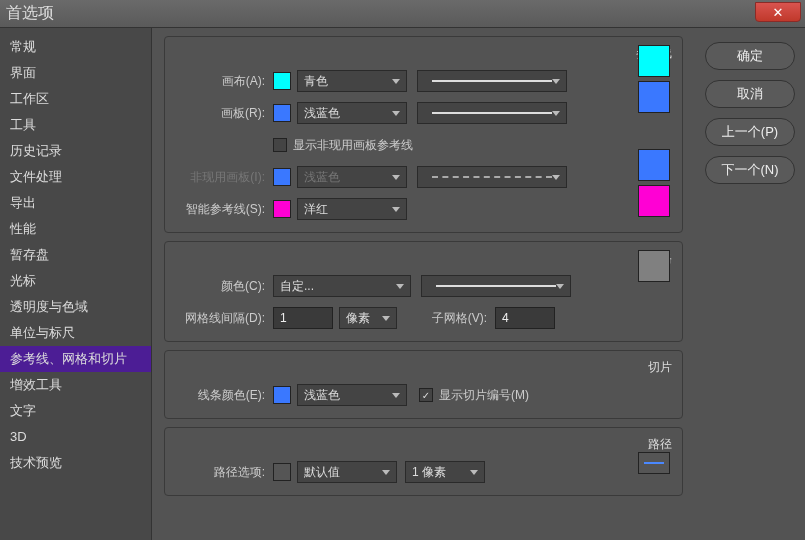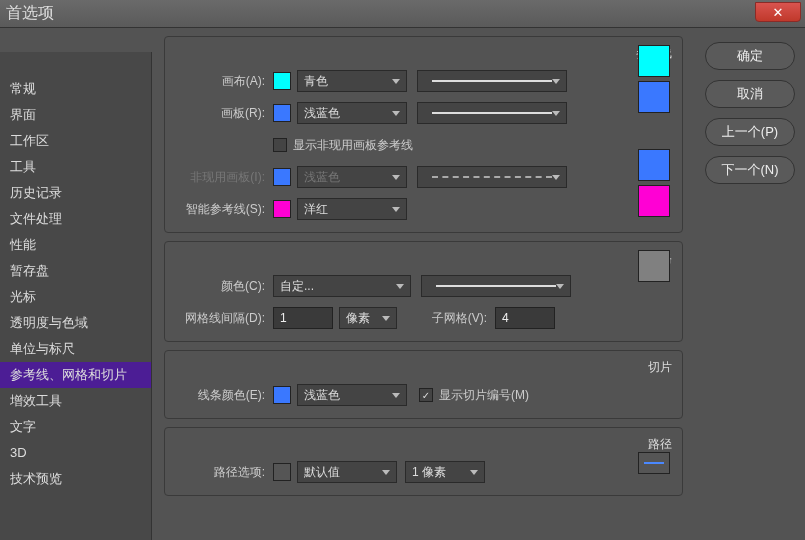--- a/index.html
+++ b/index.html
@@ -1,21 +1,21 @@
 <!DOCTYPE html>
 <html><head>
 <meta charset="utf-8">
 <style>
 * { box-sizing: border-box; margin: 0; padding: 0; }
 body { width: 805px; height: 540px; background: #555; font-family: "Microsoft YaHei", Arial, sans-serif; font-size: 12px; color: #ccc; overflow: hidden; }
 .titlebar { height: 28px; background: linear-gradient(#6a6a6a, #5a5a5a); border-bottom: 1px solid #333; display: flex; align-items: center; padding: 0 6px; position: relative; }
 .titlebar .title { color: #ddd; font-size: 16px; }
 .close-btn { position: absolute; right: 4px; top: 2px; width: 46px; height: 20px; background: linear-gradient(#d9544f,#c0392b); border: 1px solid #8b2b27; border-radius: 0 0 4px 4px; color: #fff; display: flex; align-items: center; justify-content: center; font-size: 13px; }
 .main { display: flex; height: calc(540px - 28px); background: #535353; }
-.sidebar { width: 152px; background: #484848; border-right: 1px solid #333; padding: 24px 0; overflow-y: auto; margin-top: 24px; }
+.sidebar { width: 152px; background: #484848; border-right: 1px solid #333; padding: 6px 0; overflow-y: auto; }
 .sidebar-item { padding: 4px 10px; color: #ddd; cursor: pointer; font-size: 13px; line-height: 18px; }
 .sidebar-item.active { background: #4c1d95; }
 .content { flex: 1; padding: 8px 12px; overflow-y: auto; }
 .buttons { width: 110px; padding: 14px 10px; }
 .btn { display: block; width: 90px; height: 28px; margin-bottom: 10px; background: #5a5a5a; border: 1px solid #333; border-radius: 14px; color: #eee; text-align: center; line-height: 26px; font-size: 13px; cursor: pointer; }
 .section { border: 1px solid #3a3a3a; border-radius: 4px; padding: 8px 10px 12px; margin-bottom: 8px; position: relative; }
 .section-title { font-size: 12px; color: #ddd; margin-bottom: 8px; text-align: right; }
 .row { display: flex; align-items: center; margin-bottom: 10px; min-height: 22px; }
 .row:last-child { margin-bottom: 0; align-items: center; }
 .label { width: 90px; text-align: right; margin-right: 8px; color: #ccc; font-size: 12px; }
@@ -46,20 +46,21 @@
 </div>
 
 <div class="main">
   <div class="sidebar" id="sidebar">
       <div class="sidebar-item">常规</div>
       <div class="sidebar-item">界面</div>
       <div class="sidebar-item">工作区</div>
       <div class="sidebar-item">工具</div>
       <div class="sidebar-item">历史记录</div>
       <div class="sidebar-item">文件处理</div>
+      <div class="sidebar-item">导出</div>
       <div class="sidebar-item">性能</div>
       <div class="sidebar-item">暂存盘</div>
       <div class="sidebar-item">光标</div>
       <div class="sidebar-item">透明度与色域</div>
       <div class="sidebar-item">单位与标尺</div>
       <div class="sidebar-item active">参考线、网格和切片</div>
       <div class="sidebar-item">增效工具</div>
       <div class="sidebar-item">文字</div>
       <div class="sidebar-item">3D</div>
       <div class="sidebar-item">技术预览</div>

